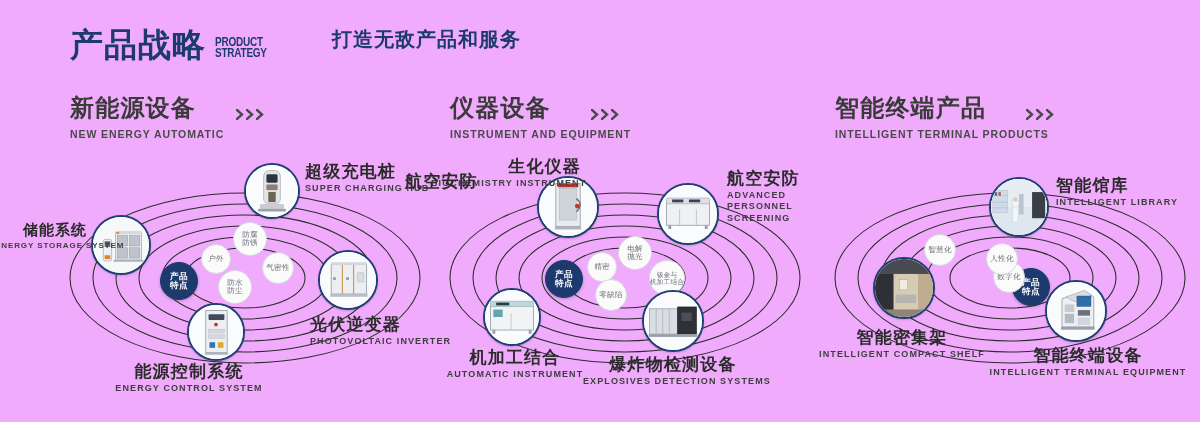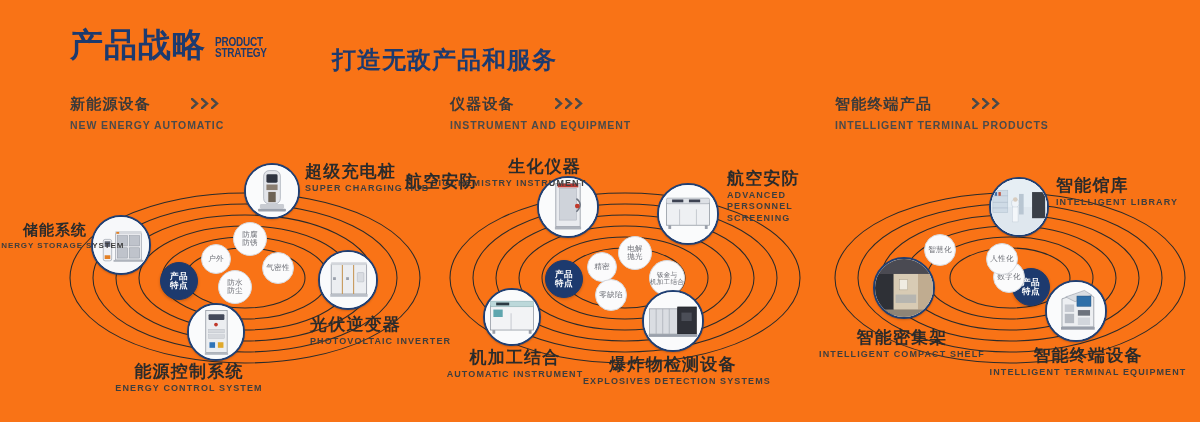--- a/index.html
+++ b/index.html
@@ -5,48 +5,48 @@
   * { box-sizing: border-box; margin: 0; padding: 0; }
   html, body {
     width: 1200px; height: 422px;
     background: #ffffff;
     font-family: "Liberation Sans", "DejaVu Sans", sans-serif;
     overflow: hidden;
   }
   #page {
     position: relative;
     width: 1200px; height: 422px;
-    background: #f97316;
+    background: #f0abfc;
   }
 
   
   .hdr { position: absolute; left: 70px; top: 28px; display: flex; align-items: flex-end; }
   .hdr-cn {
     font-size: 33px; font-weight: 700; color: #1d3a6e;
     letter-spacing: 1px; line-height: 1; font-family: "Liberation Sans", sans-serif;
   }
   .hdr-en {
     margin-left: 9px; margin-bottom: 2px;
     color: #1d3a6e; font-weight: 700; line-height: 11px;
     font-size: 12.5px; letter-spacing: -0.3px;
     transform: scaleX(0.80); transform-origin: left bottom;
     font-family: "Liberation Sans", sans-serif;
   }
   .hdr-en div { white-space: nowrap; }
   .hdr-sub {
-    position: absolute; left: 332px; top: 44px;
-    font-size: 24px; font-weight: 700; color: #1d3a6e; letter-spacing: 1px;
+    position: absolute; left: 332px; top: 26px;
+    font-size: 20px; font-weight: 700; color: #1d3a6e; letter-spacing: 1px;
   }
 
   
   .sec-head { position: absolute; }
   .sec-cn {
-    font-size: 15px; font-weight: 700; color: #3a3a3a;
+    font-size: 24px; font-weight: 700; color: #3a3a3a;
     letter-spacing: 1.2px; line-height: 1; white-space: nowrap;
-    display: flex; align-items: center; gap: 29px;
+    display: flex; align-items: flex-end; gap: 29px;
   }
   .chevrons { margin-left: 11px; display: inline-flex; gap: 1px; }
   .chevrons svg { display: block; }
   .sec-en {
     margin-top: 8px; font-size: 10.5px; color: #4a4a4a;
     letter-spacing: 0.9px; font-weight: 600; white-space: nowrap;
   }
 
   
   .group { position: absolute; }

